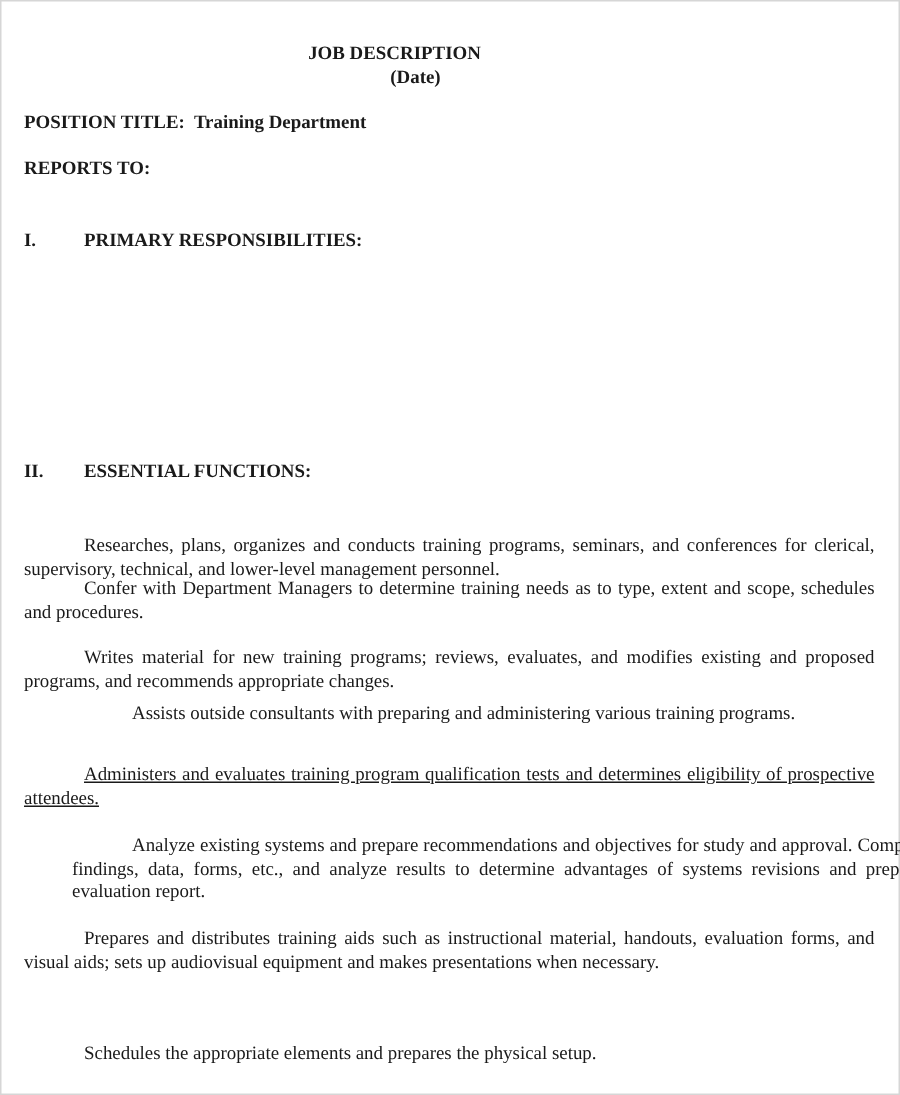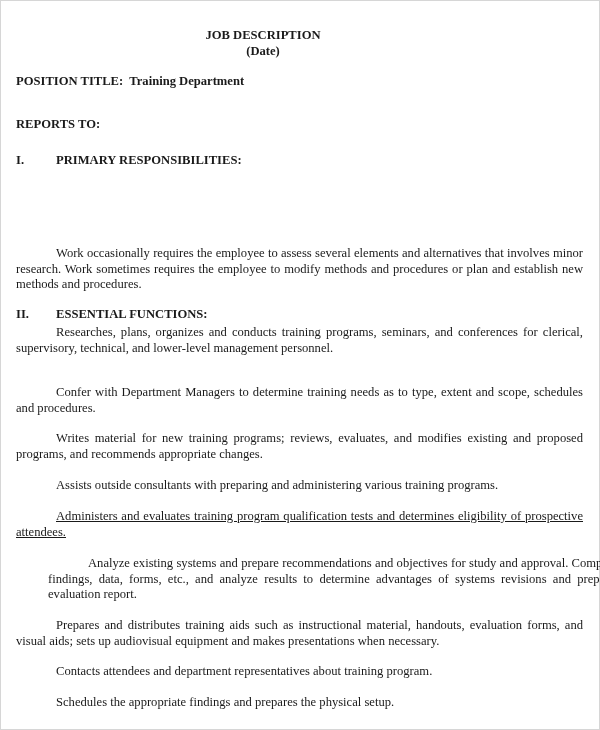--- a/index.html
+++ b/index.html
@@ -27,40 +27,38 @@
     .para-single {
       position: absolute; left: 55px; white-space: nowrap; line-height: 15.6px;
     }
   </style>
 </head>
 <body>
 
 <div class="page">
 
   <div class="line center bold" style="top:27px;">JOB DESCRIPTION</div>
-  <div class="line center bold" style="top:43px;">(Date)</div>
+  <div class="line center bold" style="top:43px;margin-left:14px;">(Date)</div>
 
   <div class="line bold" style="top:73px;">
     <span>POSITION TITLE:</span>&nbsp;
     <span>Training Department</span>
   </div>
 
-  <div class="line bold" style="top:116px;">REPORTS TO:</div>
+  <div class="line bold" style="top:104px;">REPORTS TO:</div>
 
   <div class="num" style="top:152px;">I.</div>
   <div class="sect-title" style="top:152px;">PRIMARY RESPONSIBILITIES:</div>
 
-  <div class="para" style="top:245px;">Work occasionally requires the employee to assess several elements and alternatives that involves minor research. Work sometimes requires the employee to modify methods and procedures or plan and establish new methods and procedures.</div>
 
   <div class="num" style="top:306px;">II.</div>
   <div class="sect-title" style="top:306px;">ESSENTIAL FUNCTIONS:</div>
 
-  <div class="para" style="top:324px;">Researches, plans, organizes and conducts training programs, seminars, and conferences for clerical, supervisory, technical, and lower-level management personnel.</div>
+  <div class="para" style="top:355px;">Researches, plans, organizes and conducts training programs, seminars, and conferences for clerical, supervisory, technical, and lower-level management personnel.</div>
   <div class="para" style="top:384px;">Confer with Department Managers to determine training needs as to type, extent and scope, schedules and procedures.</div>
   <div class="para" style="top:430px;">Writes material for new training programs; reviews, evaluates, and modifies existing and proposed programs, and recommends appropriate changes.</div>
-  <div class="para-single" style="top:477px;">Assists outside consultants with preparing and administering various training programs.</div>
+  <div class="para-single" style="top:467px;margin-left:32px;">Assists outside consultants with preparing and administering various training programs.</div>
   <div class="para" style="top:508px;text-decoration:underline;">Administers and evaluates training program qualification tests and determines eligibility of prospective attendees.</div>
   <div class="para" style="top:555px;margin-left:32px;">Analyze existing systems and prepare recommendations and objectives for study and approval. Compile findings, data, forms, etc., and analyze results to determine advantages of systems revisions and prepare evaluation report.</div>
   <div class="para" style="top:617px;">Prepares and distributes training aids such as instructional material, handouts, evaluation forms, and visual aids; sets up audiovisual equipment and makes presentations when necessary.</div>
-  <div class="para-single" style="top:663px;">Contacts attendees and department representatives about training program.</div>
-  <div class="para-single" style="top:694px;">Schedules the appropriate findings and prepares the physical setup.</div>
+  <div class="para-single" style="top:694px;">Schedules the appropriate elements and prepares the physical setup.</div>
 
 </div>
 
 </body></html>

